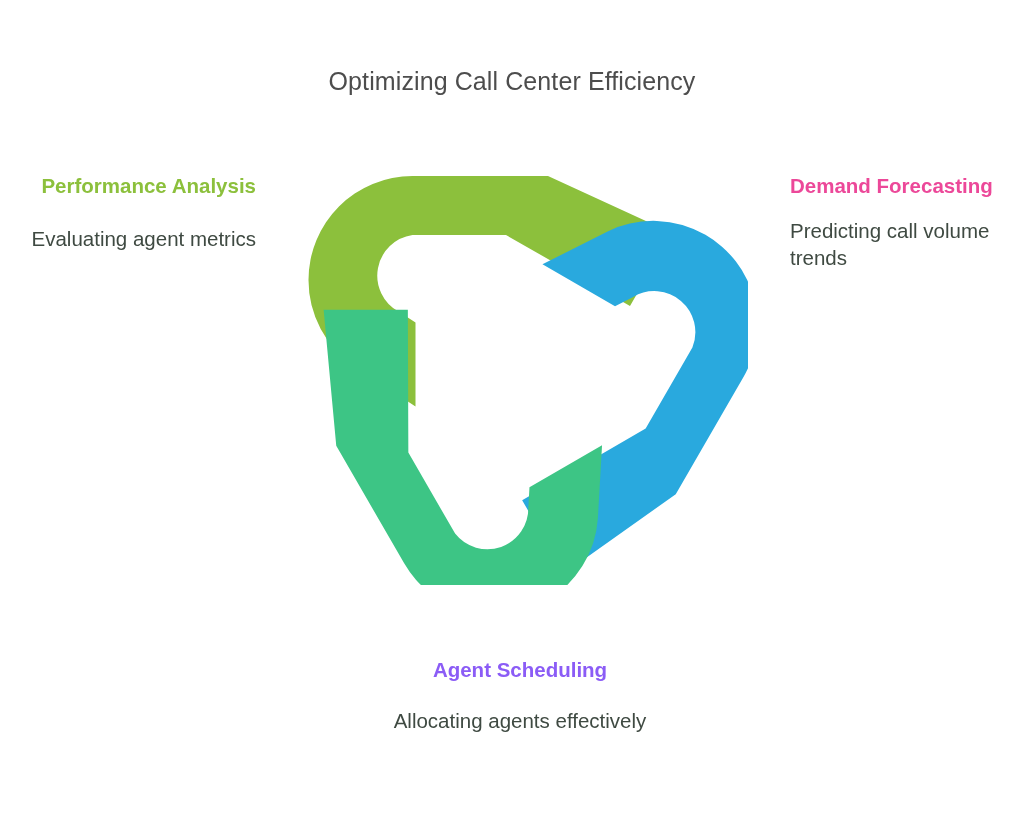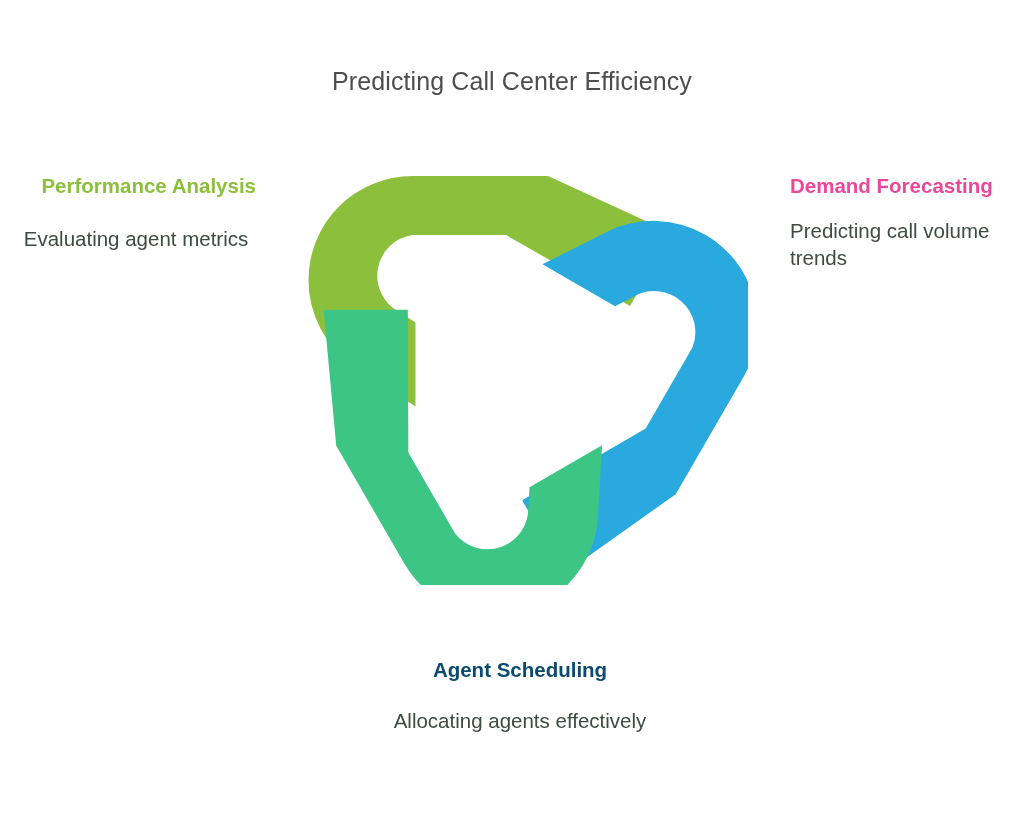--- a/index.html
+++ b/index.html
@@ -69,48 +69,48 @@
   }
 
   
   #node-left {
     left: 16px;
     top: 172px;
     width: 240px;
     text-align: right;
   }
   #node-left .node-title { color: #8cc03c; }
-  #node-left .node-desc { margin-top: 26px; text-align: center; }
+  #node-left .node-desc { margin-top: 26px; }
 
   
   #node-right {
     left: 790px;
     top: 172px;
     width: 234px;
     text-align: left;
   }
   #node-right .node-title { color: #ec4899; }
   #node-right .node-desc { margin-top: 18px; }
 
   
   #node-bottom {
     left: 282px;
     top: 656px;
     width: 476px;
     text-align: center;
   }
-  #node-bottom .node-title { color: #0c4a6e; }
+  #node-bottom .node-title { color: #8b5cf6; }
   #node-bottom .node-desc { margin-top: 24px; }
 </style>
 </head>
 <body>
 
 <div id="stage">
 
-  <div class="chart-title">Predicting Call Center Efficiency</div>
+  <div class="chart-title">Optimizing Call Center Efficiency</div>
 
   <div id="logo-wrap">
     <svg viewBox="0 0 456 425" xmlns="http://www.w3.org/2000/svg" aria-hidden="true">
       <defs>
 
         <path id="arm" d="M 120.5 16
                  A 104 104 0 0 0 16.5 120
                  A 104 104 0 0 0 62.5 206.4
                  L 123.5 246.4
                  L 123.5 162.6

